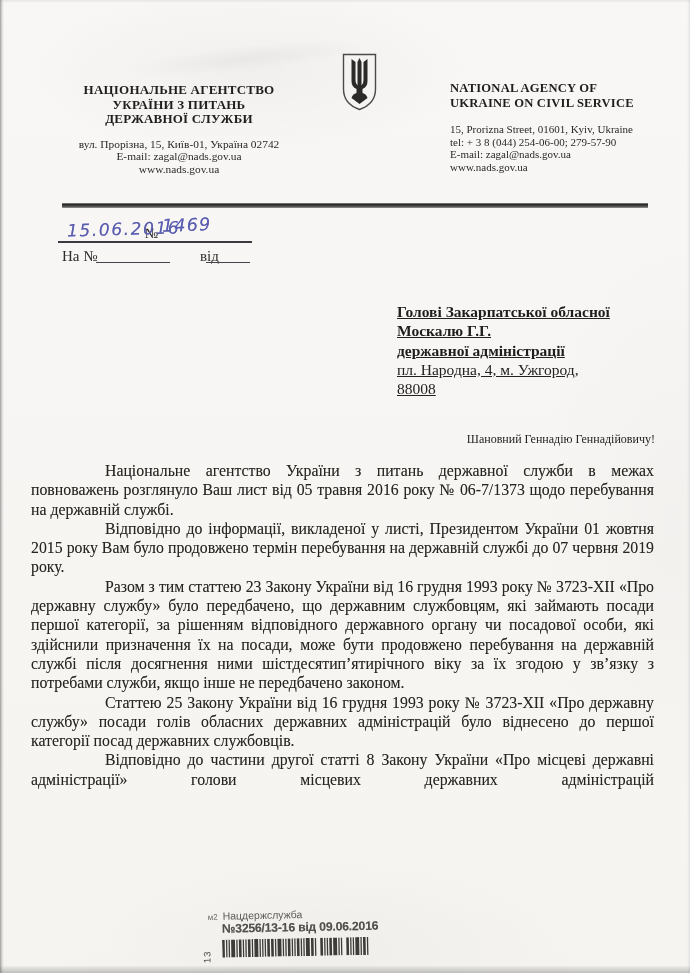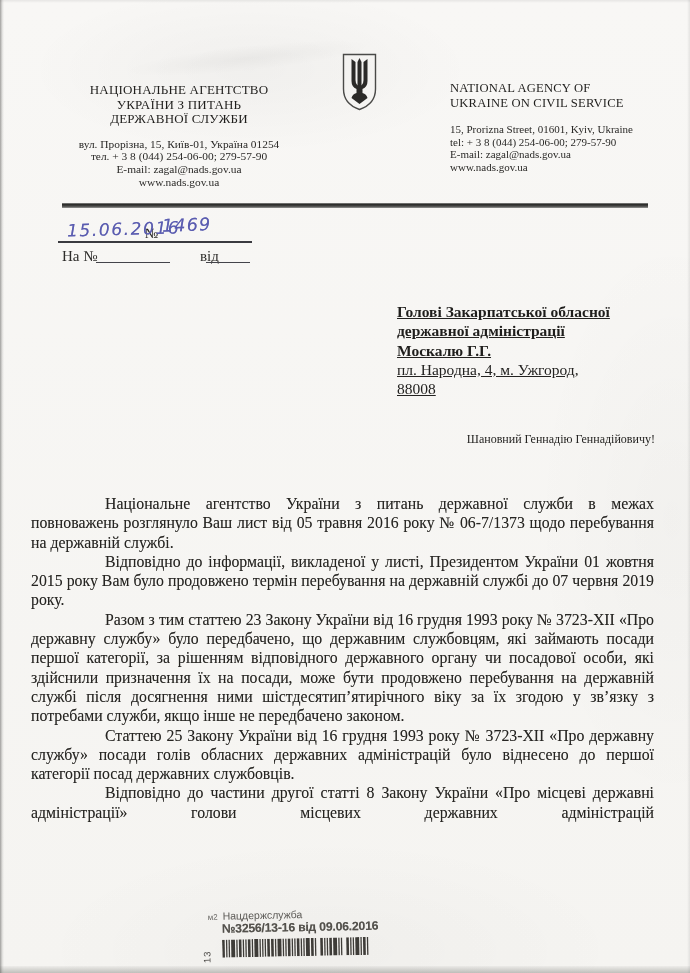--- a/index.html
+++ b/index.html
@@ -21,21 +21,21 @@
     background:linear-gradient(to bottom, rgba(0,0,0,0.07), transparent);}
   .edge-bottom{position:absolute;left:0;bottom:0;width:100%;height:7px;
     background:linear-gradient(to bottom, rgba(0,0,0,0.03), rgba(105,105,100,0.38));}
   .crease{position:absolute;left:60px;top:20px;width:420px;height:90px;
     background:radial-gradient(ellipse 180px 18px at 45% 40%, rgba(0,0,0,0.035), transparent 70%);
     transform:rotate(-6deg);}
 
   
   .org-left{position:absolute;left:38px;top:83px;width:282px;text-align:center;}
   .org-right{position:absolute;left:450px;top:82px;width:248px;text-align:left;}
-  .org-title{font-weight:normal;font-size:13px;line-height:14.6px;color:#1f1e1c;letter-spacing:0.2px;}
+  .org-title{font-weight:bold;font-size:13px;line-height:14.6px;color:#1f1e1c;letter-spacing:0.2px;}
   .org-right .org-title{font-size:12.6px;line-height:12.6px;}
   .org-right .org-title div{margin-bottom:2px;}
   .org-addr{margin-top:11px;font-size:11.4px;line-height:12.6px;color:#2a2927;}
   .org-right .org-addr{margin-top:14px;font-size:11px;line-height:12.6px;}
   .u{}
   .emblem{position:absolute;left:341px;top:52px;width:37px;height:60px;}
 
   .divider{position:absolute;left:62px;top:203px;width:586px;height:5px;
     background:linear-gradient(to bottom,#8c8c8a 0%, #2e2e2c 30%, #454543 62%, #989896 100%);}
 
@@ -51,21 +51,21 @@
   .reply-u1{position:absolute;left:96px;top:262px;width:74px;height:1.3px;background:#44444a;}
   .reply-u2{position:absolute;left:206px;top:262px;width:44px;height:1.3px;background:#44444a;}
 
   
   .recipient{position:absolute;left:397px;top:302px;width:266px;font-size:15.5px;line-height:19.3px;text-decoration:underline;}
   .recipient .b{font-weight:bold;color:#1f1e1c;}
 
   
   .salutation{position:absolute;left:31px;top:432px;width:624px;text-align:right;font-size:12px;color:#232220;}
   .letter-body{position:absolute;left:31px;top:461px;width:623px;font-size:15.8px;line-height:19.3px;
-    text-align:justify;color:#262522;text-shadow:0 0 0.4px rgba(40,38,34,0.35);margin-top:33px;}
+    text-align:justify;color:#262522;text-shadow:0 0 0.4px rgba(40,38,34,0.35);}
   .letter-body p{margin:0;text-indent:74px;}
   .letter-body p.cont{text-align-last:justify;}
 
   
   .stamp{position:absolute;left:195px;top:905px;width:230px;height:62px;transform:rotate(-1.1deg);
     font-family:"Liberation Sans",sans-serif;color:#504e4a;}
   .stamp .m2{position:absolute;left:13px;top:6px;font-size:8px;color:#6a6865;}
   .stamp .org{position:absolute;left:28px;top:3px;font-size:10.5px;color:#5c5a56;}
   .stamp .reg{position:absolute;left:27px;top:15px;font-size:12.2px;font-weight:bold;
     letter-spacing:-0.2px;color:#53514c;text-shadow:0 0 0.5px rgba(80,78,74,0.5);}
@@ -80,22 +80,21 @@
 
   <div class="crease"></div>
 
   <div class="org-left">
     <div class="org-title">
       <div>НАЦІОНАЛЬНЕ АГЕНТСТВО</div>
       <div>УКРАЇНИ З ПИТАНЬ</div>
       <div>ДЕРЖАВНОЇ СЛУЖБИ</div>
     </div>
     <div class="org-addr">
-      <div>вул. Прорізна, 15, Київ-01, Україна 01254</div>
-      <div>тел. + 3 8 (044) 254-06-00; 279-57-90</div>
+      <div>вул. Прорізна, 15, Київ-01, Україна 02742</div>
       <div><span>E-mail: </span><span class="u">zagal@nads.gov.ua</span></div>
       <div><span class="u">www.nads.gov.ua</span></div>
     </div>
   </div>
 
   <div class="emblem">
     <svg width="37" height="60" viewBox="0 0 37 60">
       <path d="M2.5,2.5 H34.5 V37 C34.5,48 28.5,54 18.5,57.5 C8.5,54 2.5,48 2.5,37 Z" fill="none" stroke="#4a4a48" stroke-width="1.4"></path>
       <path d="M10.5,7 V29 Q10.5,35 15.5,37 V41 Q11.5,42 10.5,46 L18.5,52 L26.5,46 Q25.5,42 21.5,41 V37 Q26.5,35 26.5,29 V7 L22.5,10 V28 Q22.5,32 20.5,33.5 V10 L18.5,6 L16.5,10 V33.5 Q14.5,32 14.5,28 V10 Z" fill="#2b2a28"></path>
     </svg>
@@ -120,22 +119,22 @@
   <span class="printed-no">№</span>
   <span class="hw hw-date">15.06.2016</span>
   <span class="hw hw-num">1469</span>
   <span class="reply-na">На №</span>
   <div class="reply-u1"></div>
   <span class="reply-vid">від</span>
   <div class="reply-u2"></div>
 
   <div class="recipient">
     <div class="b">Голові Закарпатської обласної</div>
+    <div class="b">Москалю Г.Г.</div>
     <div class="b">державної адміністрації</div>
-    <div class="b">Москалю Г.Г.</div>
     <div>пл. Народна, 4, м. Ужгород,</div>
     <div>88008</div>
   </div>
 
   <div class="salutation">Шановний Геннадію Геннадійовичу!</div>
   <div class="letter-body">
     <p>Національне агентство України з питань державної служби в межах повноважень розглянуло Ваш лист від 05 травня 2016 року № 06-7/1373 щодо перебування на державній службі.</p>
     <p>Відповідно до інформації, викладеної у листі, Президентом України 01 жовтня 2015 року Вам було продовжено термін перебування на державній службі до 07 червня 2019 року.</p>
     <p>Разом з тим статтею 23 Закону України від 16 грудня 1993 року № 3723-XII «Про державну службу» було передбачено, що державним службовцям, які займають посади першої категорії, за рішенням відповідного державного органу чи посадової особи, які здійснили призначення їх на посади, може бути продовжено перебування на державній службі після досягнення ними шістдесятип’ятирічного віку за їх згодою у зв’язку з потребами служби, якщо інше не передбачено законом.</p>
     <p>Статтею 25 Закону України від 16 грудня 1993 року № 3723-XII «Про державну службу» посади голів обласних державних адміністрацій було віднесено до першої категорії посад державних службовців.</p>

